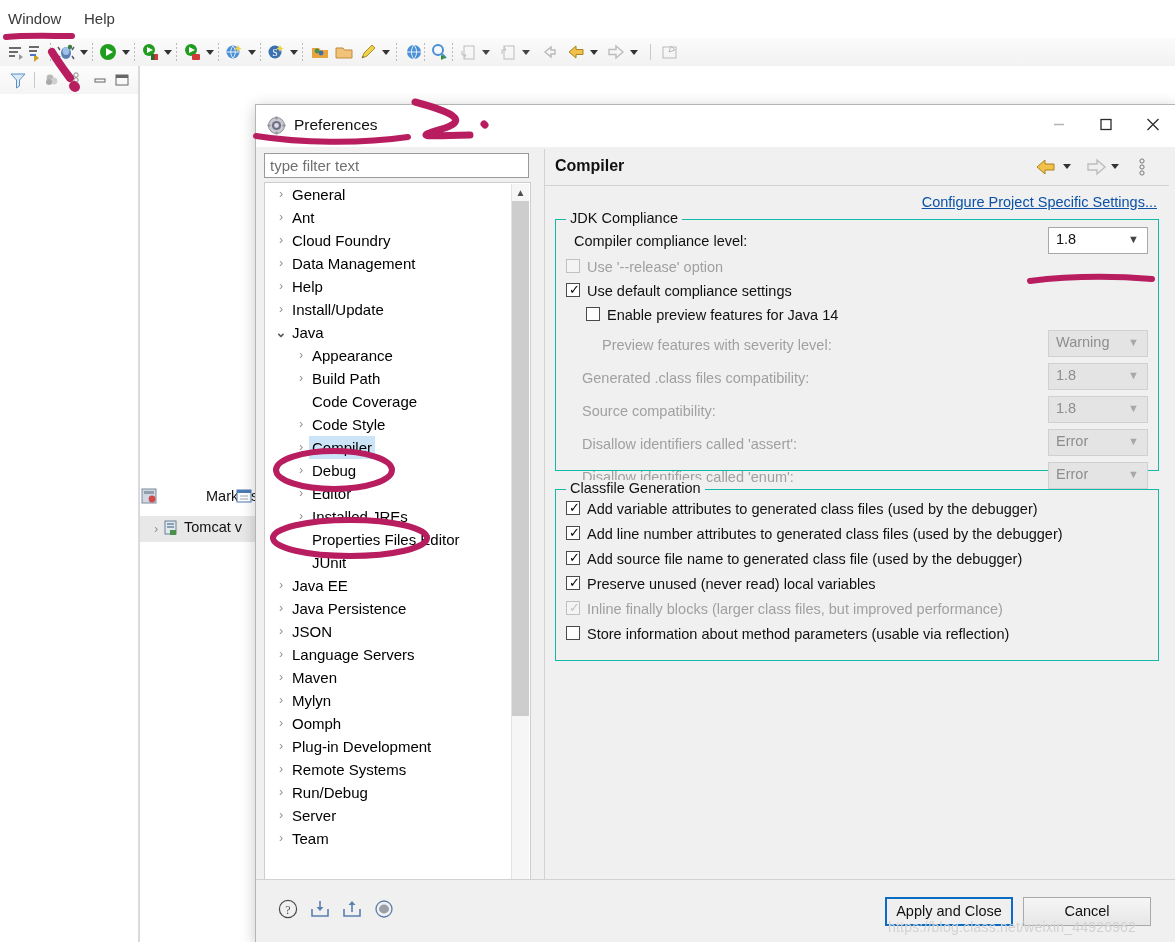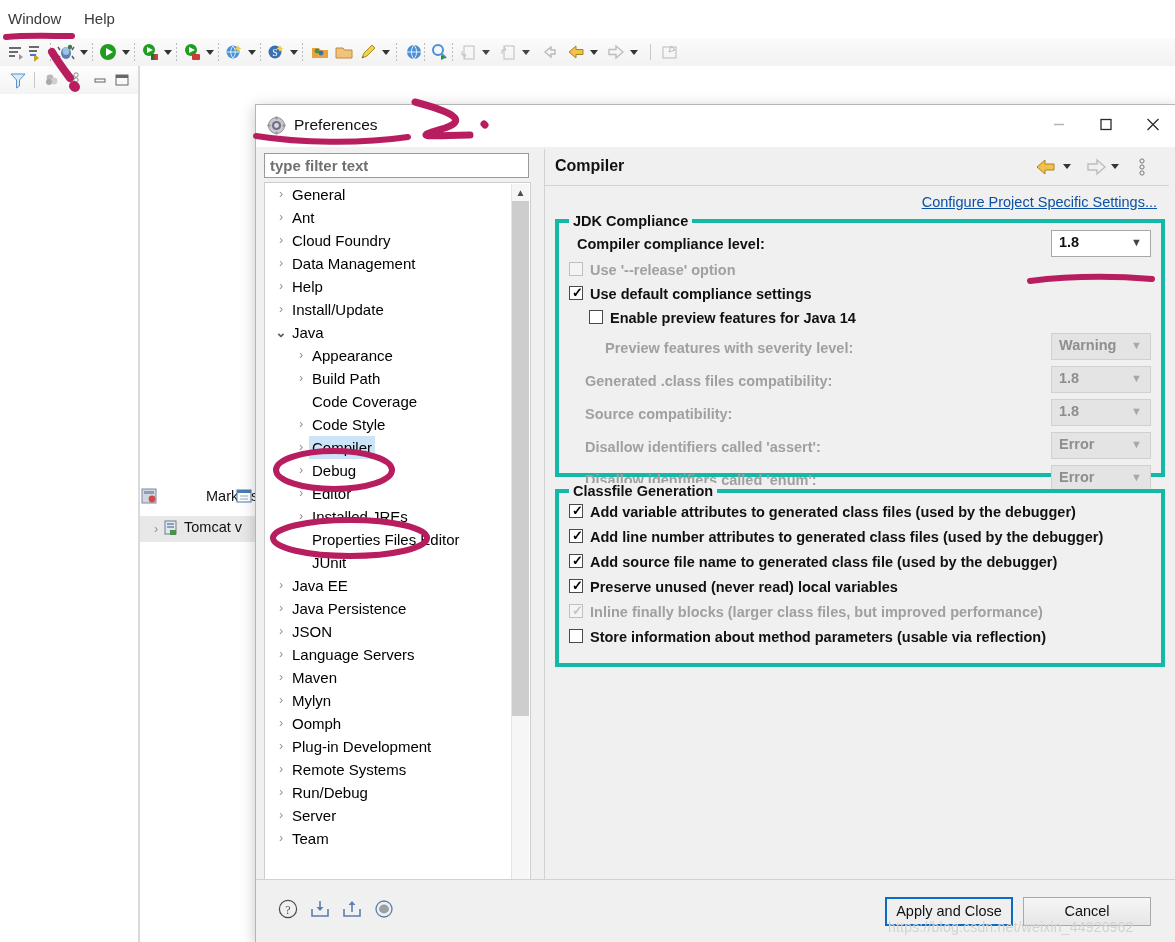--- a/index.html
+++ b/index.html
@@ -50,21 +50,21 @@
   #dlg-icon{position:absolute;left:11px;top:11px;width:19px;height:19px;}
   #dlg-title{position:absolute;left:38px;top:11px;font-size:15.5px;color:#111;}
   .wbtn{position:absolute;top:0;width:47px;height:42px;cursor:default;}
   #btn-min{right:94px;}#btn-max{right:47px;}#btn-close{right:0;}
   .wglyph{position:absolute;left:50%;top:50%;transform:translate(-50%,-50%);}
 
   
   #tree-col{position:absolute;left:8px;top:44px;width:278px;height:833px;}
   #filter-box{position:absolute;left:0;top:4px;width:265px;height:25px;
               background:#fff;border:1px solid #9a9a9a;box-sizing:border-box;}
-  #filter-text{position:absolute;left:5px;top:3px;font-size:15px;color:#707070;font-weight:bold;}
+  #filter-text{position:absolute;left:5px;top:3px;font-size:15px;color:#707070;}
 
   #tree-wrap{position:absolute;left:0;top:33px;width:267px;height:742px;
              background:#fff;border:1px solid #cdcdcd;box-sizing:border-box;overflow:hidden;}
   #tree{position:absolute;left:0;top:0;width:248px;}
   .tnode{position:relative;height:23px;line-height:23px;white-space:nowrap;font-size:15px;color:#000;}
   .tnode .arw{position:absolute;width:14px;text-align:center;color:#8d8d8d;font-size:12.5px;}
   .tnode .lbl{position:absolute;}
   .tnode.sel .lbl{background:#cce4f7;padding:0 3px;margin-left:-3px;}
 
   
@@ -82,21 +82,21 @@
   #content-head{position:relative;height:36px;background:#f0f0f0;border-bottom:1px solid #d2d2d2;}
   #page-title{position:absolute;left:10px;top:8px;font-size:16px;font-weight:bold;color:#111;}
   .navbtn{position:absolute;top:8px;}
   #nav-back{left:490px}#nav-back-caret{left:518px;top:15px}
   #nav-fwd{left:538px}#nav-fwd-caret{left:566px;top:15px}
   #nav-dots{left:590px;top:7px}
 
   #link-row{position:absolute;right:12px;top:45px;}
   #cfg-link{font-size:14.5px;color:#0b51a8;text-decoration:underline;cursor:pointer;}
 
-  .group{position:absolute;border:4px solid #14b8a6;background:#f0f0f0;font-weight:bold;}
+  .group{position:absolute;border:1px solid #14b8a6;background:#f0f0f0;}
   .group>.glabel{position:absolute;left:10px;top:-10px;background:#f0f0f0;padding:0 4px;font-size:14.5px;color:#111;}
 
   #grp-jdk{left:10px;top:70px;width:602px;height:250px;}
   #grp-class{left:10px;top:340px;width:602px;height:170px;}
 
   .row{position:absolute;left:18px;height:23px;line-height:23px;font-size:14.5px;color:#111;white-space:nowrap;}
   .row.dim{color:#a0a0a0;}
 
   .cb{position:absolute;left:0;top:3px;width:14px;height:14px;border:1px solid #4a4a4a;background:#fff;box-sizing:border-box;}
   .cb.dim{border-color:#c0c0c0;background:#f4f4f4;}
@@ -687,21 +687,21 @@
           <circle cx="11" cy="11" r="8" fill="none" stroke="#5b7fae" stroke-width="1.3"></circle>
           <ellipse cx="11" cy="11" rx="5" ry="4.4" fill="#9aa0a6"></ellipse>
         </svg>
     </div>
 
     <div class="btn primary" id="btn-applyclose">Apply and Close</div>
     <div class="btn" id="btn-cancel">Cancel</div>
   </div>
 </div>
 
-<div id="watermark">https://blog.csdn.net/weixin_44926962</div>
+<div id="watermark">https://blog.class.net/weixin_44926962</div>
 
 <svg id="annot">
   <g stroke="#b81e5f" fill="none" stroke-linecap="round" stroke-linejoin="round">
 
     <path d="M6 37 C25 35, 50 36, 72 36" stroke-width="6"></path>
 
     <path d="M52 52 C58 62, 64 70, 70 78" stroke-width="8"></path>
     <path d="M74 86 l1 1" stroke-width="10"></path>
 
     <path d="M256 136 C300 143, 360 144, 408 137" stroke-width="6"></path>

